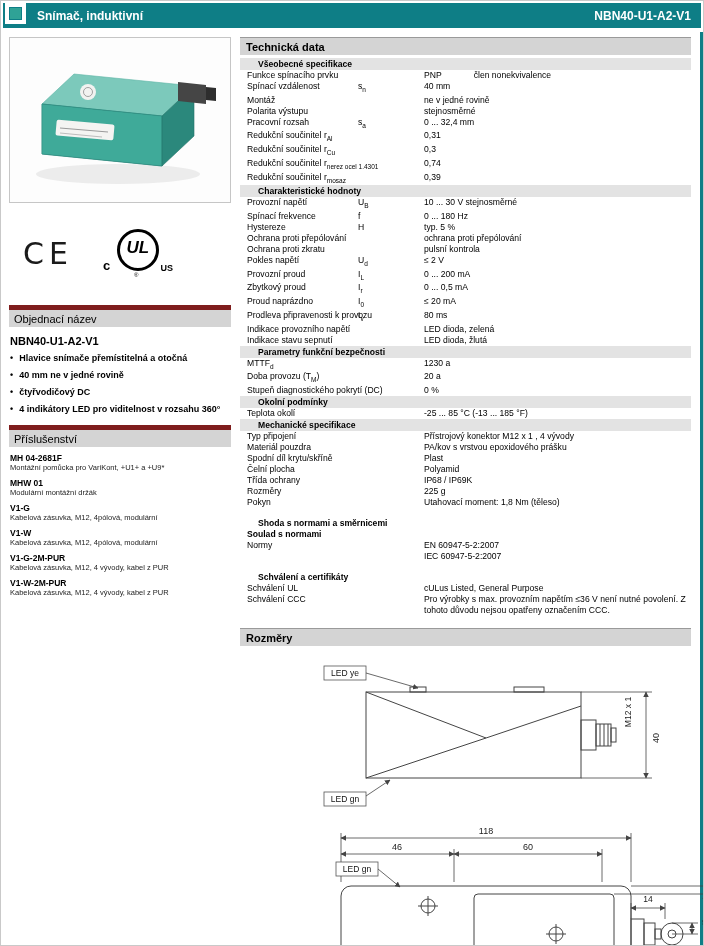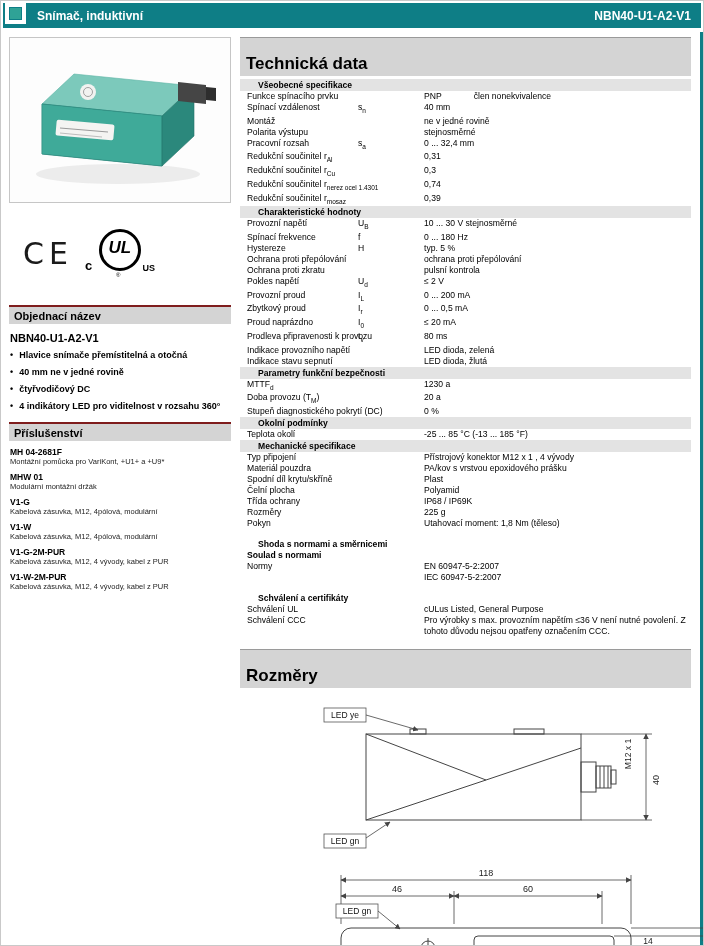--- a/index.html
+++ b/index.html
@@ -23,49 +23,49 @@
   .hdr-logo-inner { width:13px; height:13px; background:#2fa296; border:1px solid #0e7e86; }
   .stripe { position:absolute; right:0; top:31px; bottom:0; width:3px; background:#0e7e86; }
 
   
   .content { position:absolute; top:36px; left:8px; right:12px; display:flex; gap:9px; }
   .left  { flex:0 0 222px; width:222px; }
   .right { flex:1; min-width:0; }
 
   
   .photo-box { border:1px solid #c6c6c6; height:166px; background:#fdfdfd; overflow:hidden; }
-  .marks { display:flex; align-items:center; gap:12px; padding:26px 6px 18px 14px; }
+  .marks { display:flex; align-items:center; gap:30px; padding:26px 6px 18px 14px; }
   .ce { font-size:30px; letter-spacing:5px; color:#1b1b1b; font-family:"DejaVu Sans", sans-serif; }
   .ul-wrap { position:relative; width:70px; height:48px; }
   .ul-circle {
     position:absolute; left:14px; top:0; width:42px; height:42px;
     border:3px solid #000; border-radius:50%;
     display:flex; align-items:flex-start; justify-content:center;
   }
   .ul-text { font-weight:bold; font-style:italic; font-size:17px; margin-top:6px; letter-spacing:0; }
   .ul-c  { position:absolute; left:0;  bottom:4px; font-weight:bold; font-size:13px; }
   .ul-us { position:absolute; right:0; bottom:4px; font-weight:bold; font-size:9px; }
   .ul-r  { position:absolute; left:31px; top:43px; font-size:6px; }
   .side-bar {
-    background:#d4d4d4; font-weight:bold; font-size:11px;
-    padding:3px 5px 2px; margin-top:10px; border-top:2px solid #7f1d1d;
+    background:#d4d4d4; font-weight:normal; font-size:11px;
+    padding:3px 5px 2px; margin-top:10px; border-top:5px solid #7f1d1d;
   }
   .prod-name { font-weight:bold; font-size:11px; padding:8px 1px 6px; }
   .features { list-style:none; padding:0 1px; }
   .features li { display:flex; gap:6px; font-size:9px; font-weight:bold; line-height:11px; margin-bottom:6px; }
   .features .blt { flex:0 0 auto; }
   .acc-list { padding:6px 1px 0; }
   .acc-item { margin-bottom:6px; }
   .acc-name { font-weight:bold; font-size:8.5px; line-height:10px; }
   .acc-desc { font-size:7.5px; line-height:9px; color:#1c1c1c; }
 
   
   .main-bar {
-    background:#d4d4d4; font-weight:bold; font-size:17px;
-    padding:16px 6px 2px; border-top:1px solid #9a9a9a;
+    background:#d4d4d4; font-weight:bold; font-size:11px;
+    padding:3px 6px 2px; border-top:1px solid #9a9a9a;
   }
   .tech-table { margin-top:3px; margin-bottom:12px; }
   .sec-head {
     font-weight:bold; font-size:8.6px; line-height:12px;
     background:#e3e3e3; padding:0 18px;
   }
   .sec-head.plain { background:none; margin-top:9px; }
   .trow { display:flex; font-size:8.6px; line-height:11px; align-items:flex-start; }
   .c-label { flex:0 0 118px; width:118px; padding-left:7px; white-space:nowrap; overflow:visible; }
   .c-label.b { font-weight:bold; }

